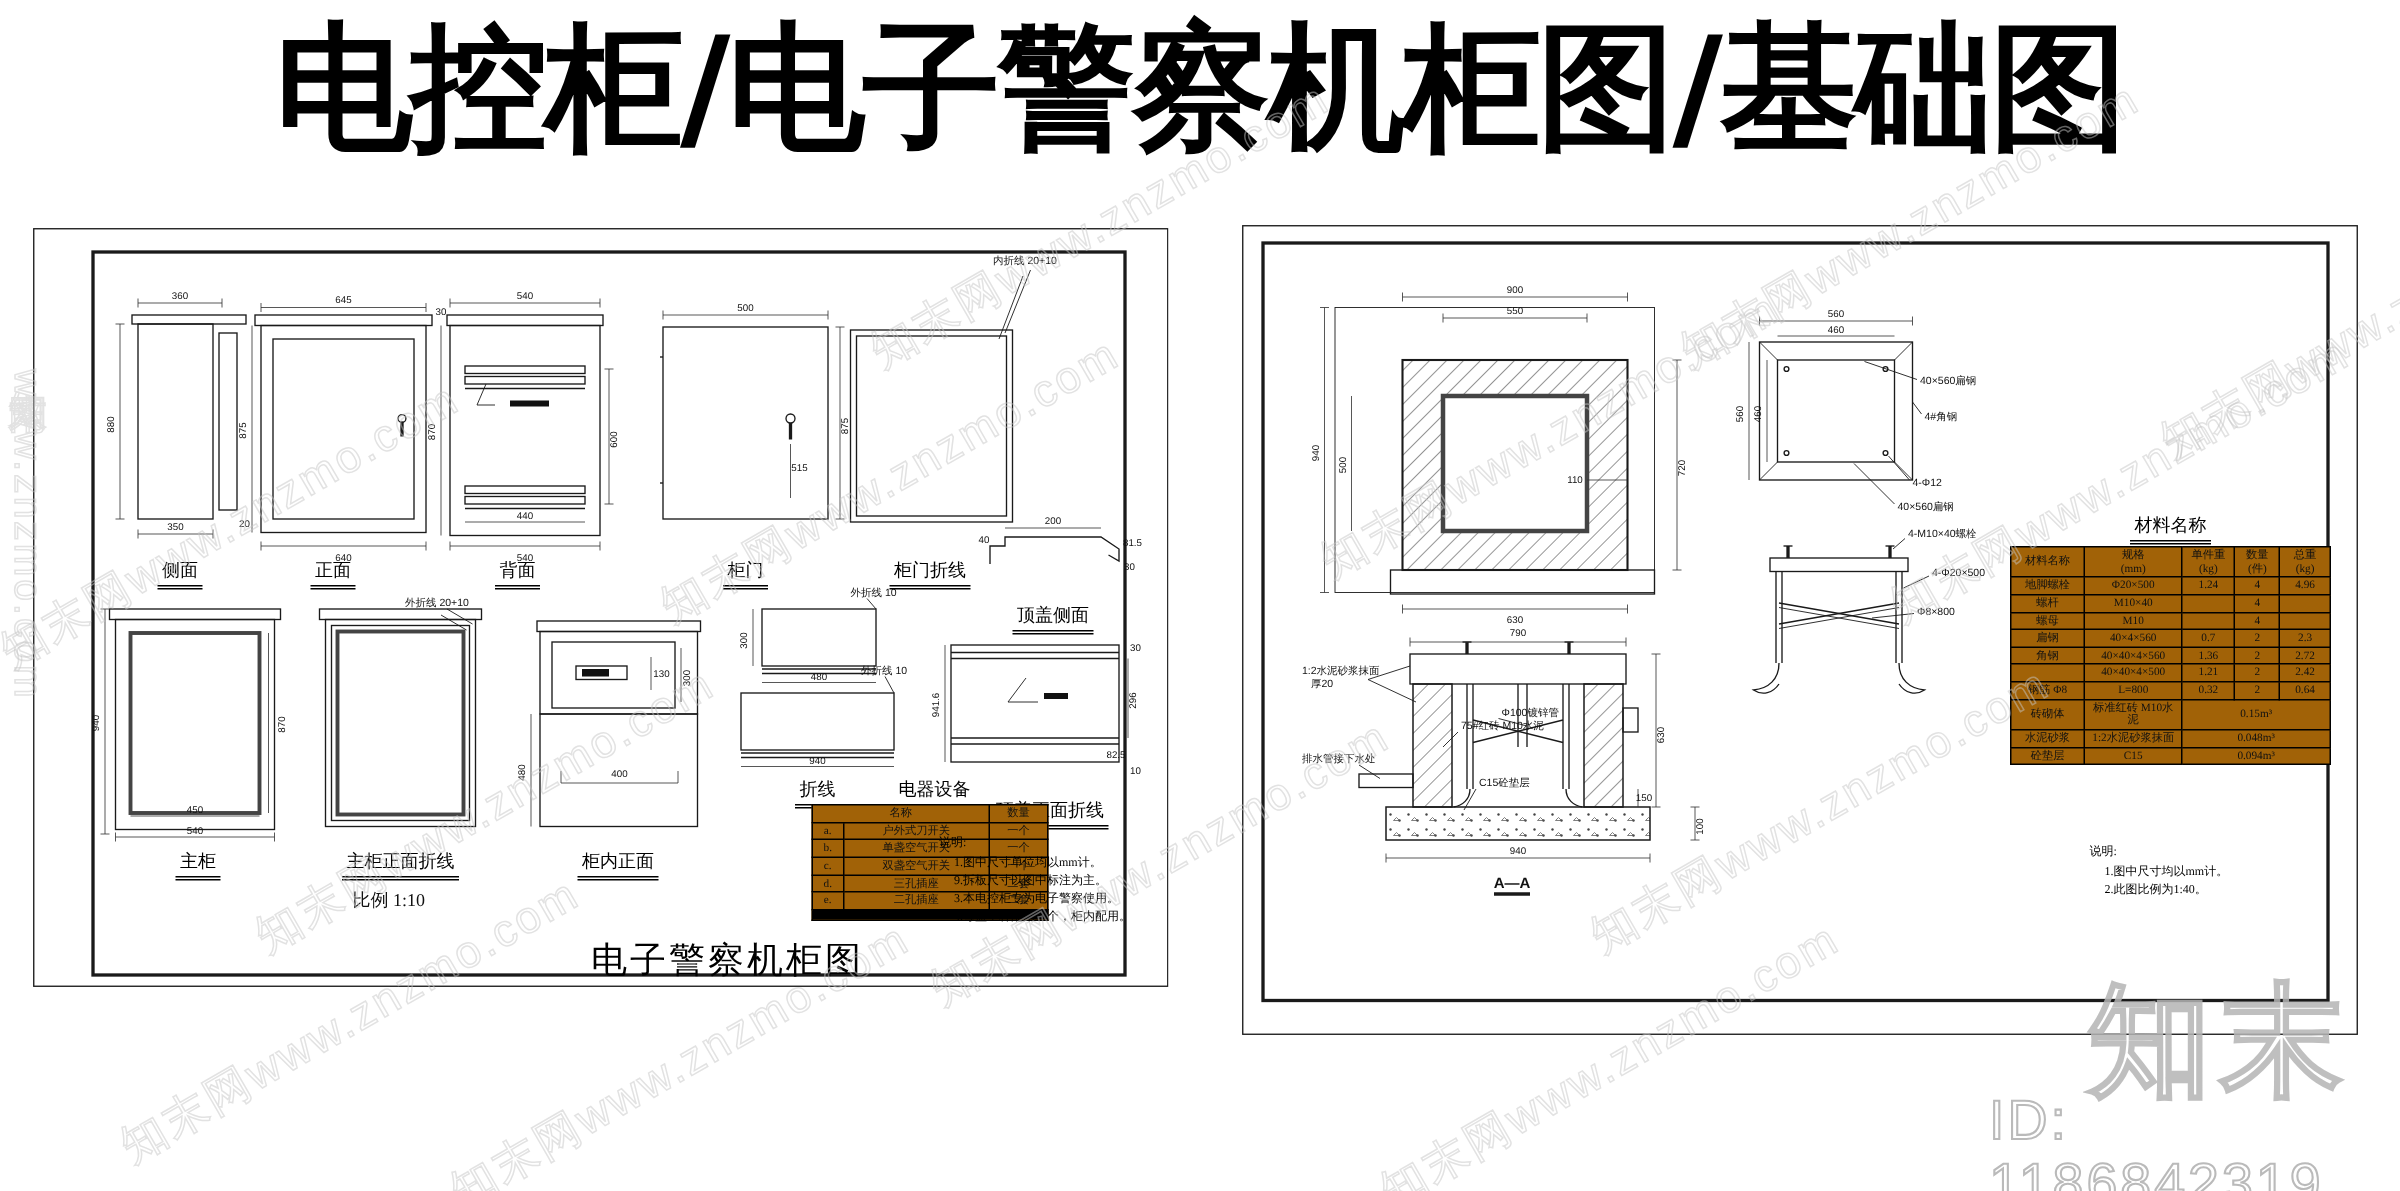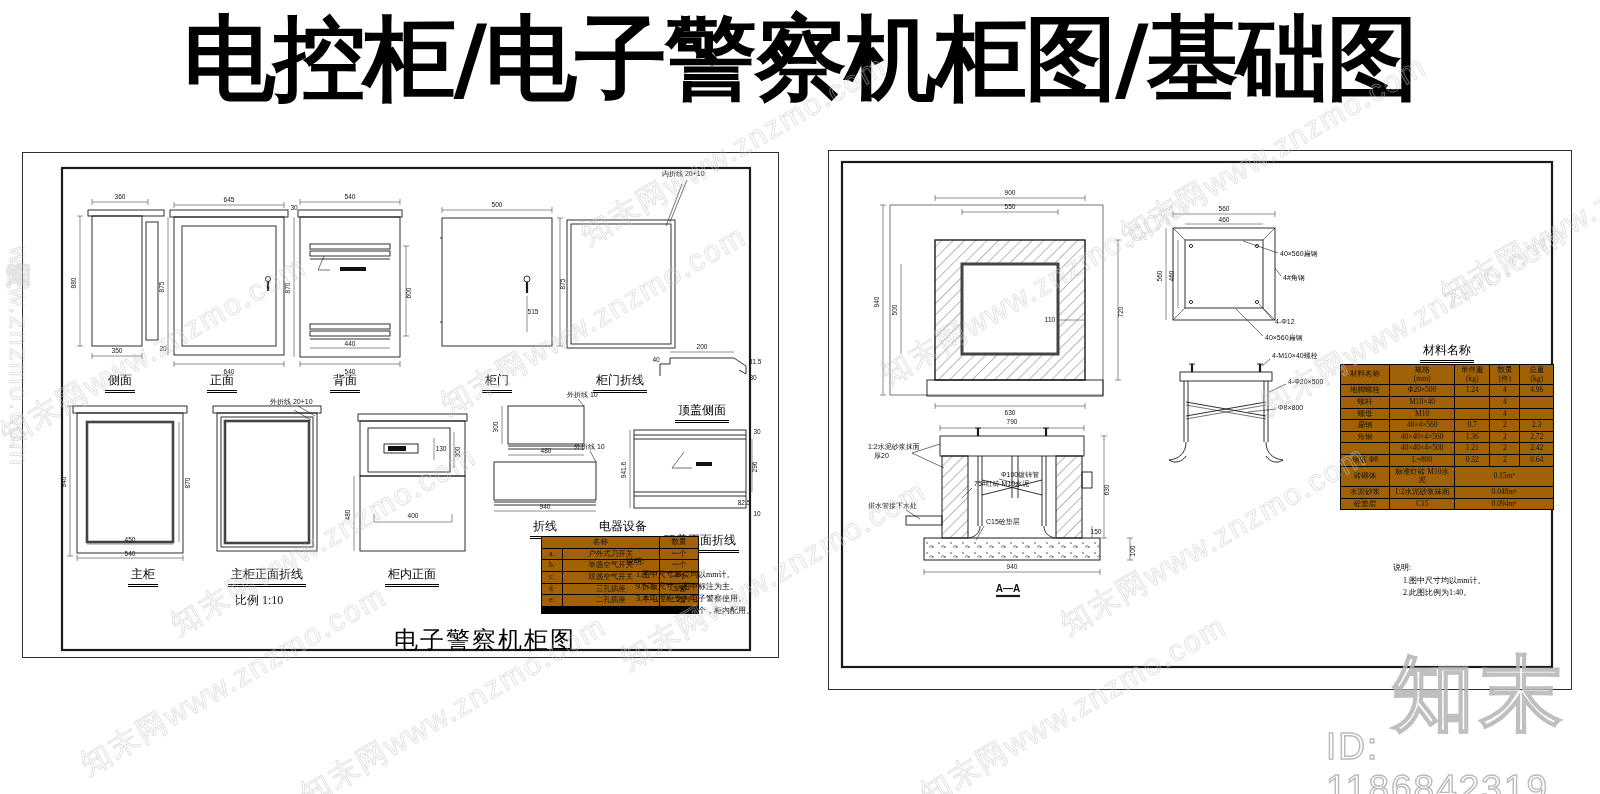--- a/index.html
+++ b/index.html
@@ -264,21 +264,21 @@
       <text x="735" y="364" class="dimtxt">10</text>
     </g>
   </svg>
 
   <div class="vlabel" style="left:98px;top:220px">侧面</div>
   <div class="vlabel" style="left:200px;top:220px">正面</div>
   <div class="vlabel" style="left:323px;top:220px">背面</div>
   <div class="vlabel" style="left:475px;top:220px">柜门</div>
   <div class="vlabel" style="left:598px;top:220px">柜门折线</div>
   <div class="vlabel" style="left:680px;top:250px">顶盖侧面</div>
-  <div class="vlabel" style="left:121px;top:414px">主柜</div>
+  <div class="vlabel" style="left:110px;top:414px">主柜</div>
   <div class="vlabel" style="left:245px;top:414px">主柜正面折线</div>
   <div class="vlabel" style="left:390px;top:414px">柜内正面</div>
   <div class="vlabel" style="left:523px;top:366px">折线</div>
   <div class="vlabel" style="left:678px;top:380px">顶盖正面折线</div>
   <div class="vlabel" style="left:601px;top:366px">电器设备</div>
 
   <table class="dtable" style="left:519px;top:384px;width:158px">
     <tbody>
         <tr>
       <th colspan="2">名称</th>

